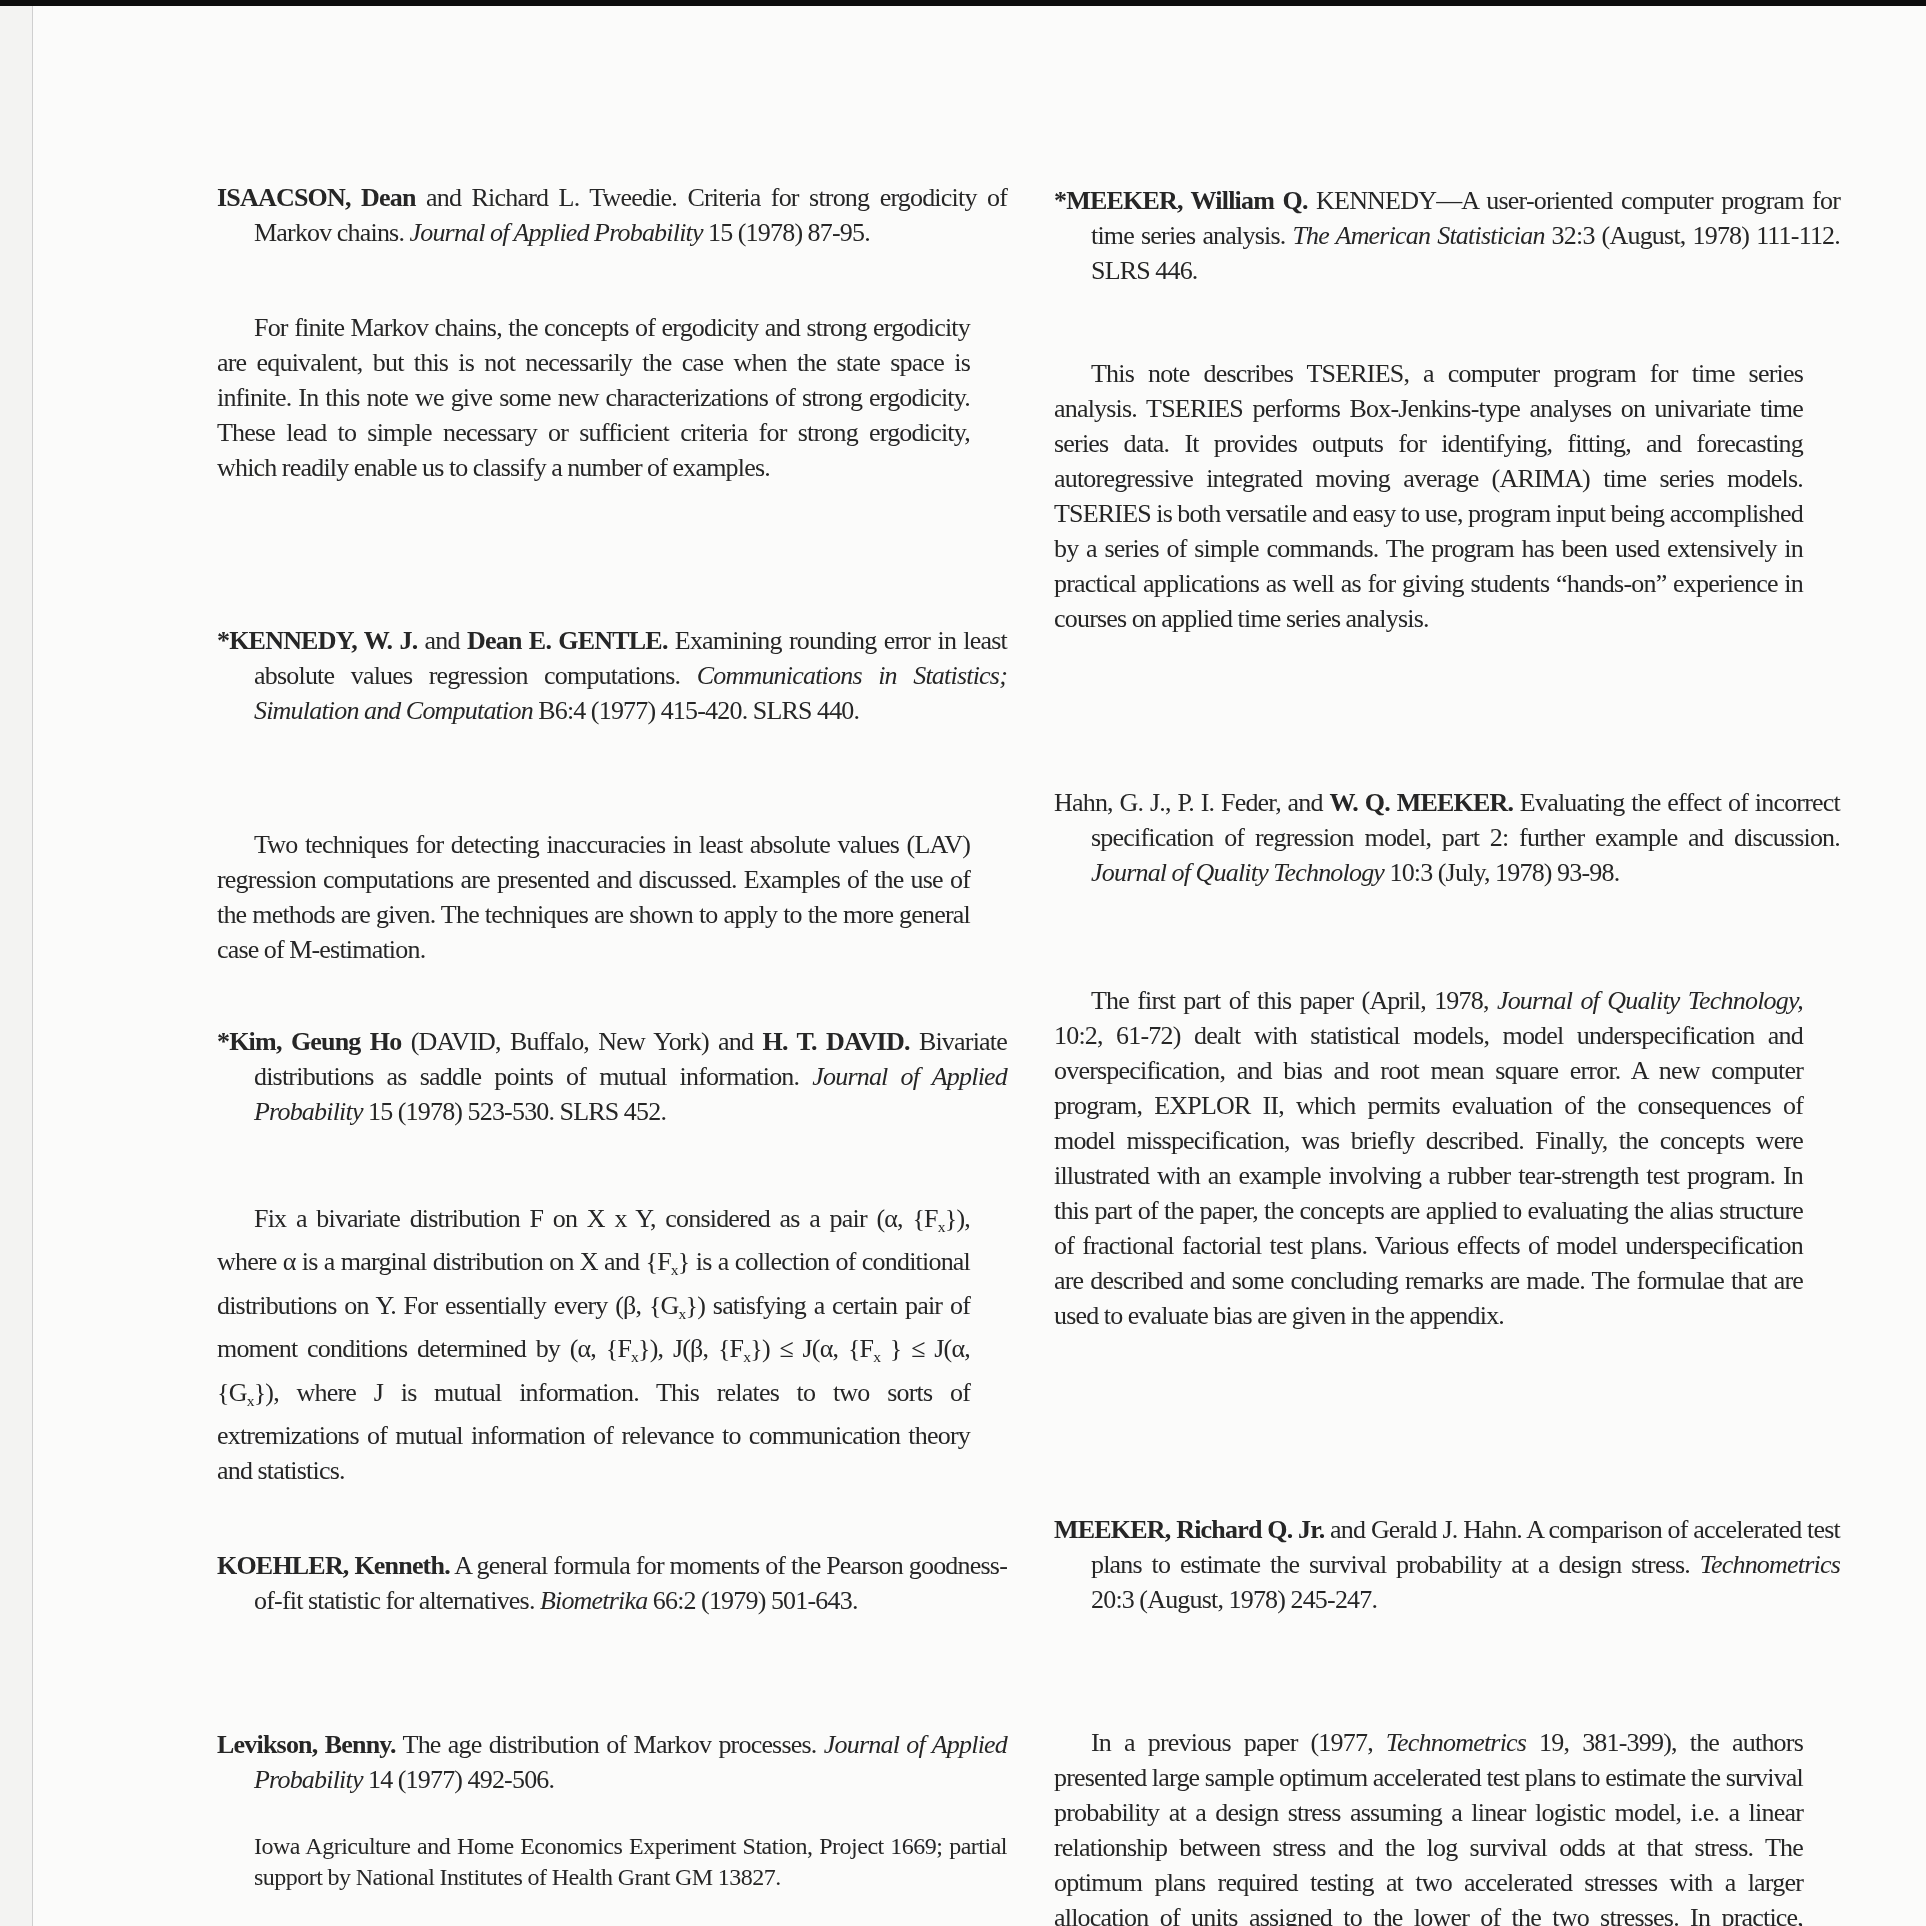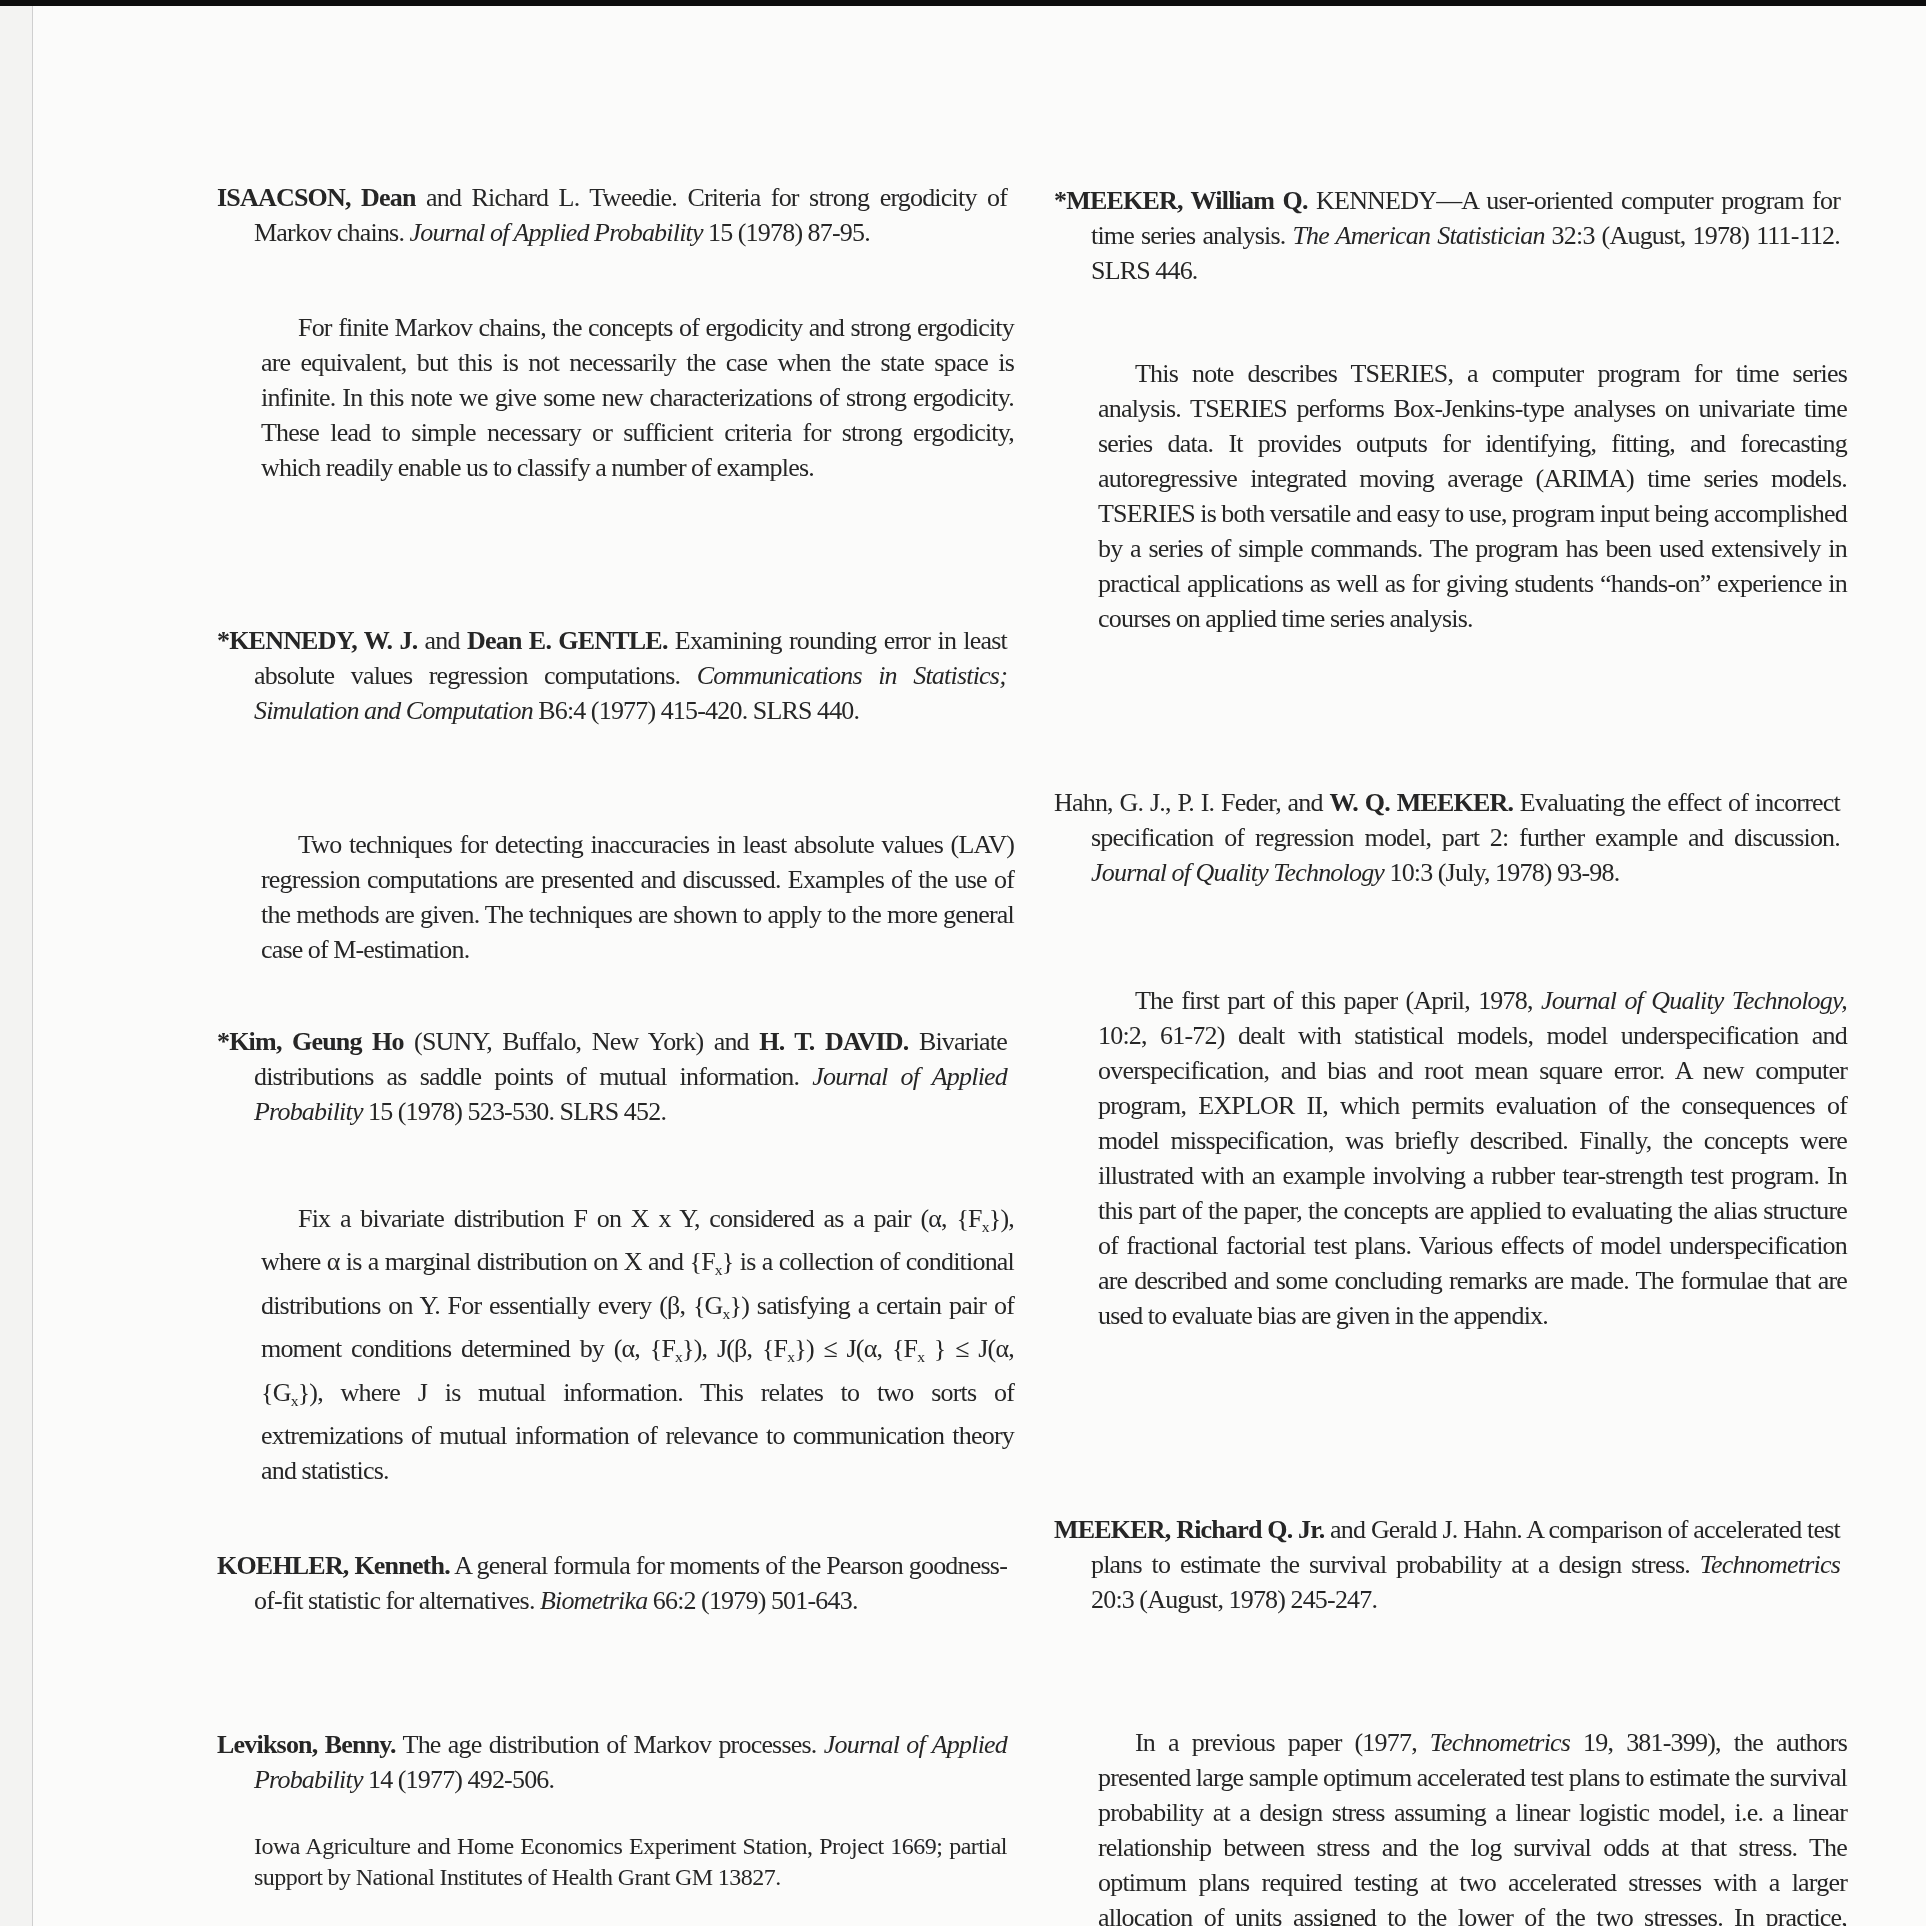--- a/index.html
+++ b/index.html
@@ -14,21 +14,21 @@
     background: linear-gradient(to right, #e6e6e6, #cfcfcf, #ececec); }
   .fold-shade { position: absolute; left: 0; top: 6.2px; width: 32px; height: 2536px; background: #f3f3f2; }
   .block {
     position: absolute;
     font-size: 26px; line-height: 35px;
     text-align: justify; letter-spacing: -0.8px; word-spacing: -0.4px;
   }
   .col-left  { left: 217px;  width: 753px; }
   .col-right { left: 1054px; width: 749px; }
   .entry { padding-left: 37px; text-indent: -37px; }
-  .abstract { text-indent: 37px; margin-left: 44px; }
+  .abstract { text-indent: 37px; }
   .note { font-size: 24px; line-height: 31px; padding-left: 37px; letter-spacing: -0.5px; }
   .b { font-weight: bold; }
   .i { font-style: italic; }
   .sub { font-size: 0.6em; vertical-align: -0.35em; }
 </style>
 </head>
 <body>
 
 <div class="fold-shade"></div>
 <div class="fold-line"></div>
@@ -38,21 +38,21 @@
   <span class="b">ISAACSON, Dean</span><span> and Richard L. Tweedie.</span><span> Criteria for strong ergodicity of Markov chains. </span><span class="i">Journal of Applied Probability</span><span> 15 (1978) 87-95.</span>
 </div>
 <div class="block col-left abstract" style="top:310px">For finite Markov chains, the concepts of ergodicity and strong ergodicity are equivalent, but this is not necessarily the case when the state space is infinite. In this note we give some new characterizations of strong ergodicity. These lead to simple necessary or sufficient criteria for strong ergodicity, which readily enable us to classify a number of examples.</div>
 
 <div class="block col-left entry" style="top:623px">
   <span class="b">*KENNEDY, W. J.</span><span> and </span><span class="b">Dean E. GENTLE.</span><span> Examining rounding error in least absolute values regression computations. </span><span class="i">Communications in Statistics; Simulation and Computation</span><span> B6:4 (1977) 415-420. SLRS 440.</span>
 </div>
 <div class="block col-left abstract" style="top:827px">Two techniques for detecting inaccuracies in least absolute values (LAV) regression computations are presented and discussed. Examples of the use of the methods are given. The techniques are shown to apply to the more general case of M-estimation.</div>
 
 <div class="block col-left entry" style="top:1024px">
-  <span class="b">*Kim, Geung Ho</span><span> (SUNY, Buffalo, New York) and </span><span class="b">H. T. DAVID.</span><span> Bivariate distributions as saddle points of mutual information. </span><span class="i">Journal of Applied Probability</span><span> 15 (1978) 523-530. SLRS 452.</span>
+  <span class="b">*Kim, Geung Ho</span><span> (DAVID, Buffalo, New York) and </span><span class="b">H. T. DAVID.</span><span> Bivariate distributions as saddle points of mutual information. </span><span class="i">Journal of Applied Probability</span><span> 15 (1978) 523-530. SLRS 452.</span>
 </div>
 <div class="block col-left abstract" style="top:1201px">
   <span>Fix a bivariate distribution F on X x Y, considered as a pair (α, {F</span><span class="sub">x</span><span>}), where α is a marginal distribution on X and {F</span><span class="sub">x</span><span>} is a collection of conditional distributions on Y. For essentially every (β, {G</span><span class="sub">x</span><span>}) satisfying a certain pair of moment conditions determined by (α, {F</span><span class="sub">x</span><span>}), J(β, {F</span><span class="sub">x</span><span>}) ≤ J(α, {F</span><span class="sub">x</span><span> } ≤ J(α, {G</span><span class="sub">x</span><span>}), where J is mutual information. This relates to two sorts of extremizations of mutual information of relevance to communication theory and statistics.</span>
 </div>
 
 <div class="block col-left entry" style="top:1548px">
   <span class="b">KOEHLER, Kenneth.</span><span> A general formula for moments of the Pearson goodness-of-fit statistic for alternatives. </span><span class="i">Biometrika</span><span> 66:2 (1979) 501-643.</span>
 </div>
 
 <div class="block col-left entry" style="top:1727px">

